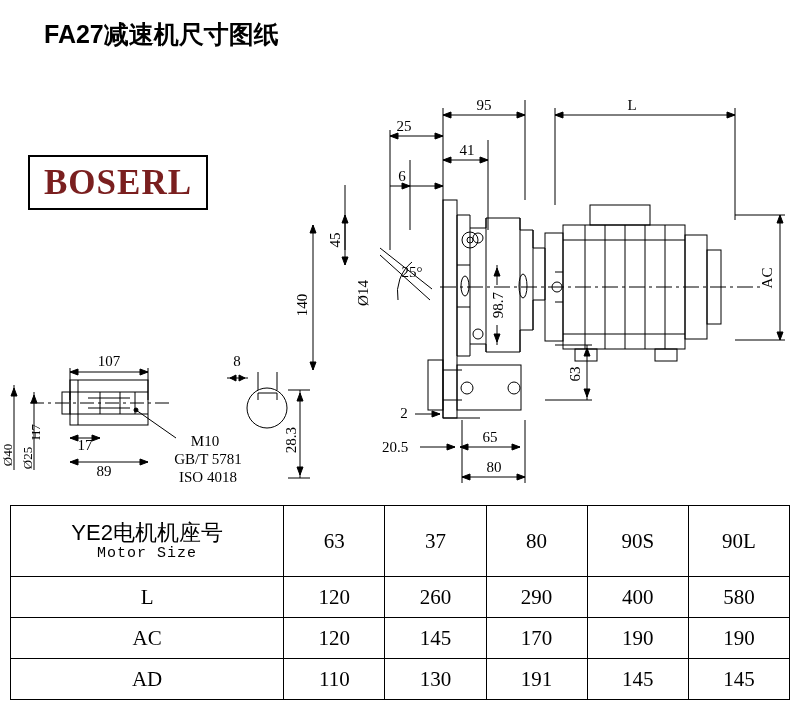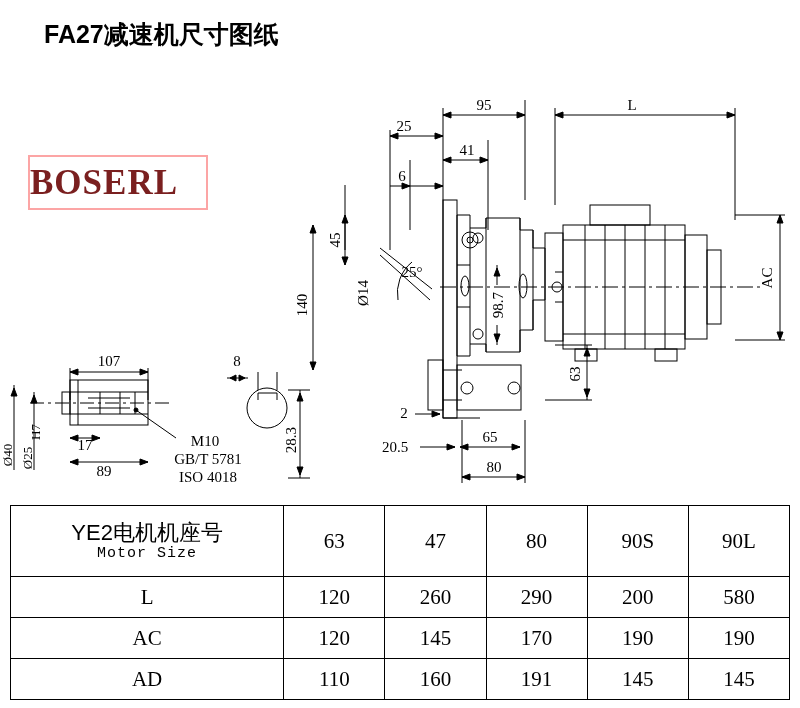--- a/index.html
+++ b/index.html
@@ -14,22 +14,22 @@
   #canvas{position:absolute;left:0;top:0;width:800px;height:516px;}
   .title{
     position:absolute;left:44px;top:18px;
     font-family:"Liberation Sans", sans-serif;
     font-weight:bold;font-size:25px;letter-spacing:0px;
     white-space:nowrap;
   }
   .logo{
     position:absolute;left:28px;top:155px;
     width:180px;height:55px;
-    border:2px solid #fca5a5;
-    display:flex;align-items:center;justify-content:flex-start;
+    border:2px solid #000000;
+    display:flex;align-items:center;justify-content:center;
     box-sizing:border-box;
   }
   .logo span{
     font-family:"Liberation Serif", serif;
     font-weight:bold;font-style:normal;
     font-size:35px;color:#7a1f1f;letter-spacing:1px;
   }
   svg{position:absolute;left:0;top:0;}
   .dim{font-family:"Liberation Serif", serif;font-size:15px;}
   .dimsm{font-family:"Liberation Serif", serif;font-size:13px;}
@@ -277,45 +277,45 @@
   </svg>
 
   <table class="tbl">
     <tbody>
       <tr class="hdrrow">
         <td class="first">
           <div class="cnline">YE2电机机座号</div>
           <div class="enline">Motor Size</div>
         </td>
         <td class="hdrcell">63</td>
-        <td class="hdrcell">47</td>
+        <td class="hdrcell">37</td>
         <td class="hdrcell">80</td>
         <td class="hdrcell">90S</td>
         <td class="hdrcell">90L</td>
       </tr>
       <tr>
         <td class="first">L</td>
         <td>120</td>
         <td>260</td>
         <td>290</td>
-        <td>200</td>
+        <td>400</td>
         <td>580</td>
       </tr>
       <tr>
         <td class="first">AC</td>
         <td>120</td>
         <td>145</td>
         <td>170</td>
         <td>190</td>
         <td>190</td>
       </tr>
       <tr>
         <td class="first">AD</td>
         <td>110</td>
-        <td>160</td>
+        <td>130</td>
         <td>191</td>
         <td>145</td>
         <td>145</td>
       </tr>
     </tbody>
   </table>
 
 </div>
 
 </body></html>

